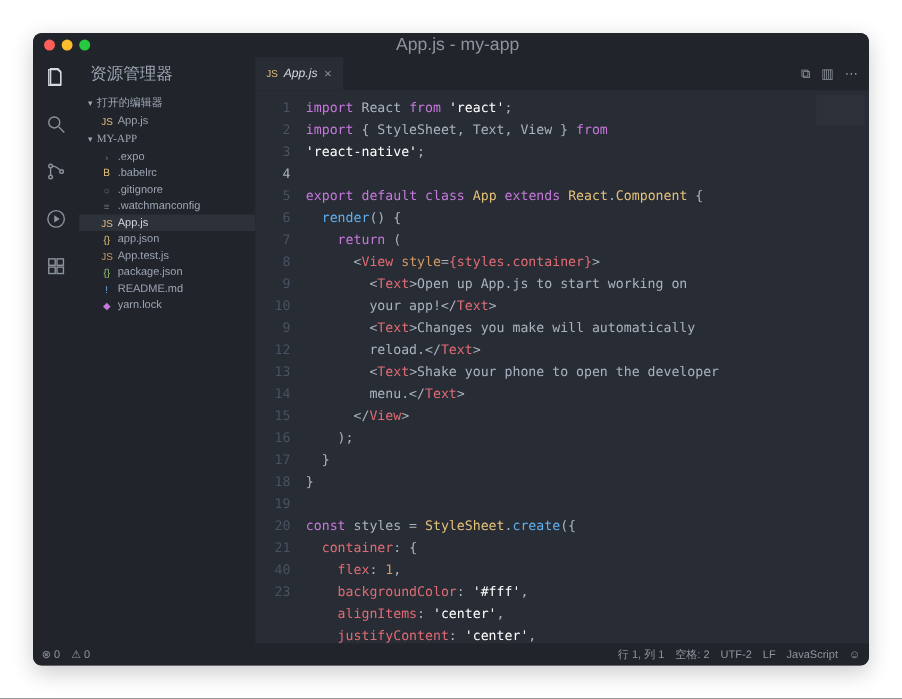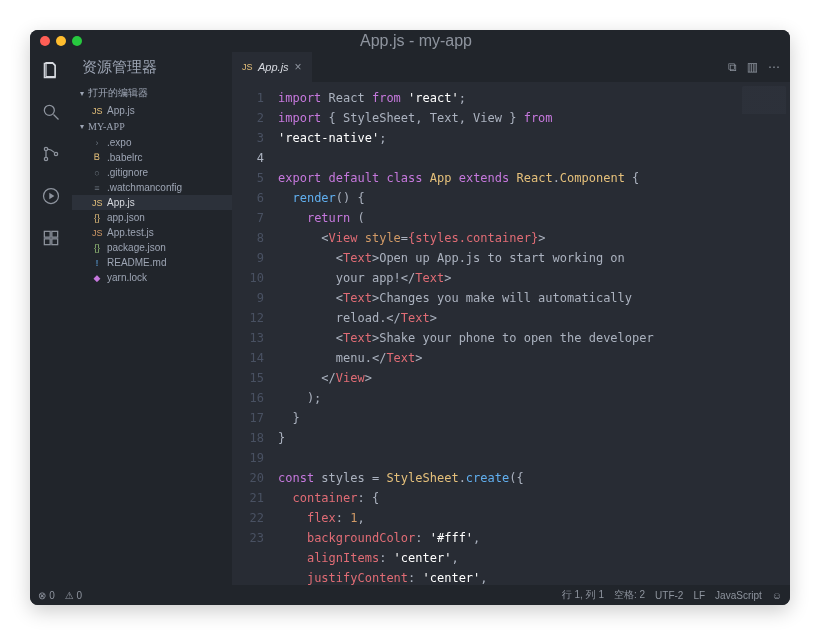--- a/index.html
+++ b/index.html
@@ -172,21 +172,21 @@
             <div>12</div>
             <div>13</div>
             <div>14</div>
             <div>15</div>
             <div>16</div>
             <div>17</div>
             <div>18</div>
             <div>19</div>
             <div>20</div>
             <div>21</div>
-            <div>22</div>
+            <div>40</div>
             <div>23</div>
           </div>
         <div class="code" id="code"><div class="line"><span class="kw">import</span><span class="pn"> React </span><span class="kw">from</span><span class="pn"> </span><span class="str">'react'</span><span class="pn">;</span></div><div class="line"><span class="kw">import</span><span class="pn"> { StyleSheet, Text, View } </span><span class="kw">from</span><span class="pn"> </span></div><div class="line"><span class="str">'react-native'</span><span class="pn">;</span></div><div class="line">&nbsp;</div><div class="line"><span class="kw">export</span><span class="pn"> </span><span class="kw">default</span><span class="pn"> </span><span class="kw">class</span><span class="pn"> </span><span class="cls">App</span><span class="pn"> </span><span class="kw">extends</span><span class="pn"> </span><span class="cls">React</span><span class="pn">.</span><span class="cls">Component</span><span class="pn"> {</span></div><div class="line"><span class="pn">  </span><span class="fn">render</span><span class="pn">() {</span></div><div class="line"><span class="pn">    </span><span class="kw">return</span><span class="pn"> (</span></div><div class="line"><span class="pn">      &lt;</span><span class="tag">View</span><span class="pn"> </span><span class="attr">style</span><span class="pn">=</span><span class="id">{styles.container}</span><span class="pn">&gt;</span></div><div class="line"><span class="pn">        &lt;</span><span class="tag">Text</span><span class="pn">&gt;Open up App.js to start working on </span></div><div class="line"><span class="pn">        your app!&lt;/</span><span class="tag">Text</span><span class="pn">&gt;</span></div><div class="line"><span class="pn">        &lt;</span><span class="tag">Text</span><span class="pn">&gt;Changes you make will automatically </span></div><div class="line"><span class="pn">        reload.&lt;/</span><span class="tag">Text</span><span class="pn">&gt;</span></div><div class="line"><span class="pn">        &lt;</span><span class="tag">Text</span><span class="pn">&gt;Shake your phone to open the developer </span></div><div class="line"><span class="pn">        menu.&lt;/</span><span class="tag">Text</span><span class="pn">&gt;</span></div><div class="line u"><span class="pn">      &lt;/</span><span class="tag">View</span><span class="pn">&gt;</span></div><div class="line u"><span class="pn">    );</span></div><div class="line u"><span class="pn">  }</span></div><div class="line u"><span class="pn">}</span></div><div class="line">&nbsp;</div><div class="line"><span class="kw">const</span><span class="pn"> styles = </span><span class="cls">StyleSheet</span><span class="pn">.</span><span class="fn">create</span><span class="pn">({</span></div><div class="line"><span class="pn">  </span><span class="prop">container</span><span class="pn">: {</span></div><div class="line"><span class="pn">    </span><span class="prop">flex</span><span class="pn">: </span><span class="num">1</span><span class="pn">,</span></div><div class="line"><span class="pn">    </span><span class="prop">backgroundColor</span><span class="pn">: </span><span class="str">'#fff'</span><span class="pn">,</span></div><div class="line"><span class="pn">    </span><span class="prop">alignItems</span><span class="pn">: </span><span class="str">'center'</span><span class="pn">,</span></div><div class="line"><span class="pn">    </span><span class="prop">justifyContent</span><span class="pn">: </span><span class="str">'center'</span><span class="pn">,</span></div></div>
         <div class="minimap"></div>
       </div>
     </div>
   </div>
 
   <div class="status">
     <span>⊗ 0</span>

